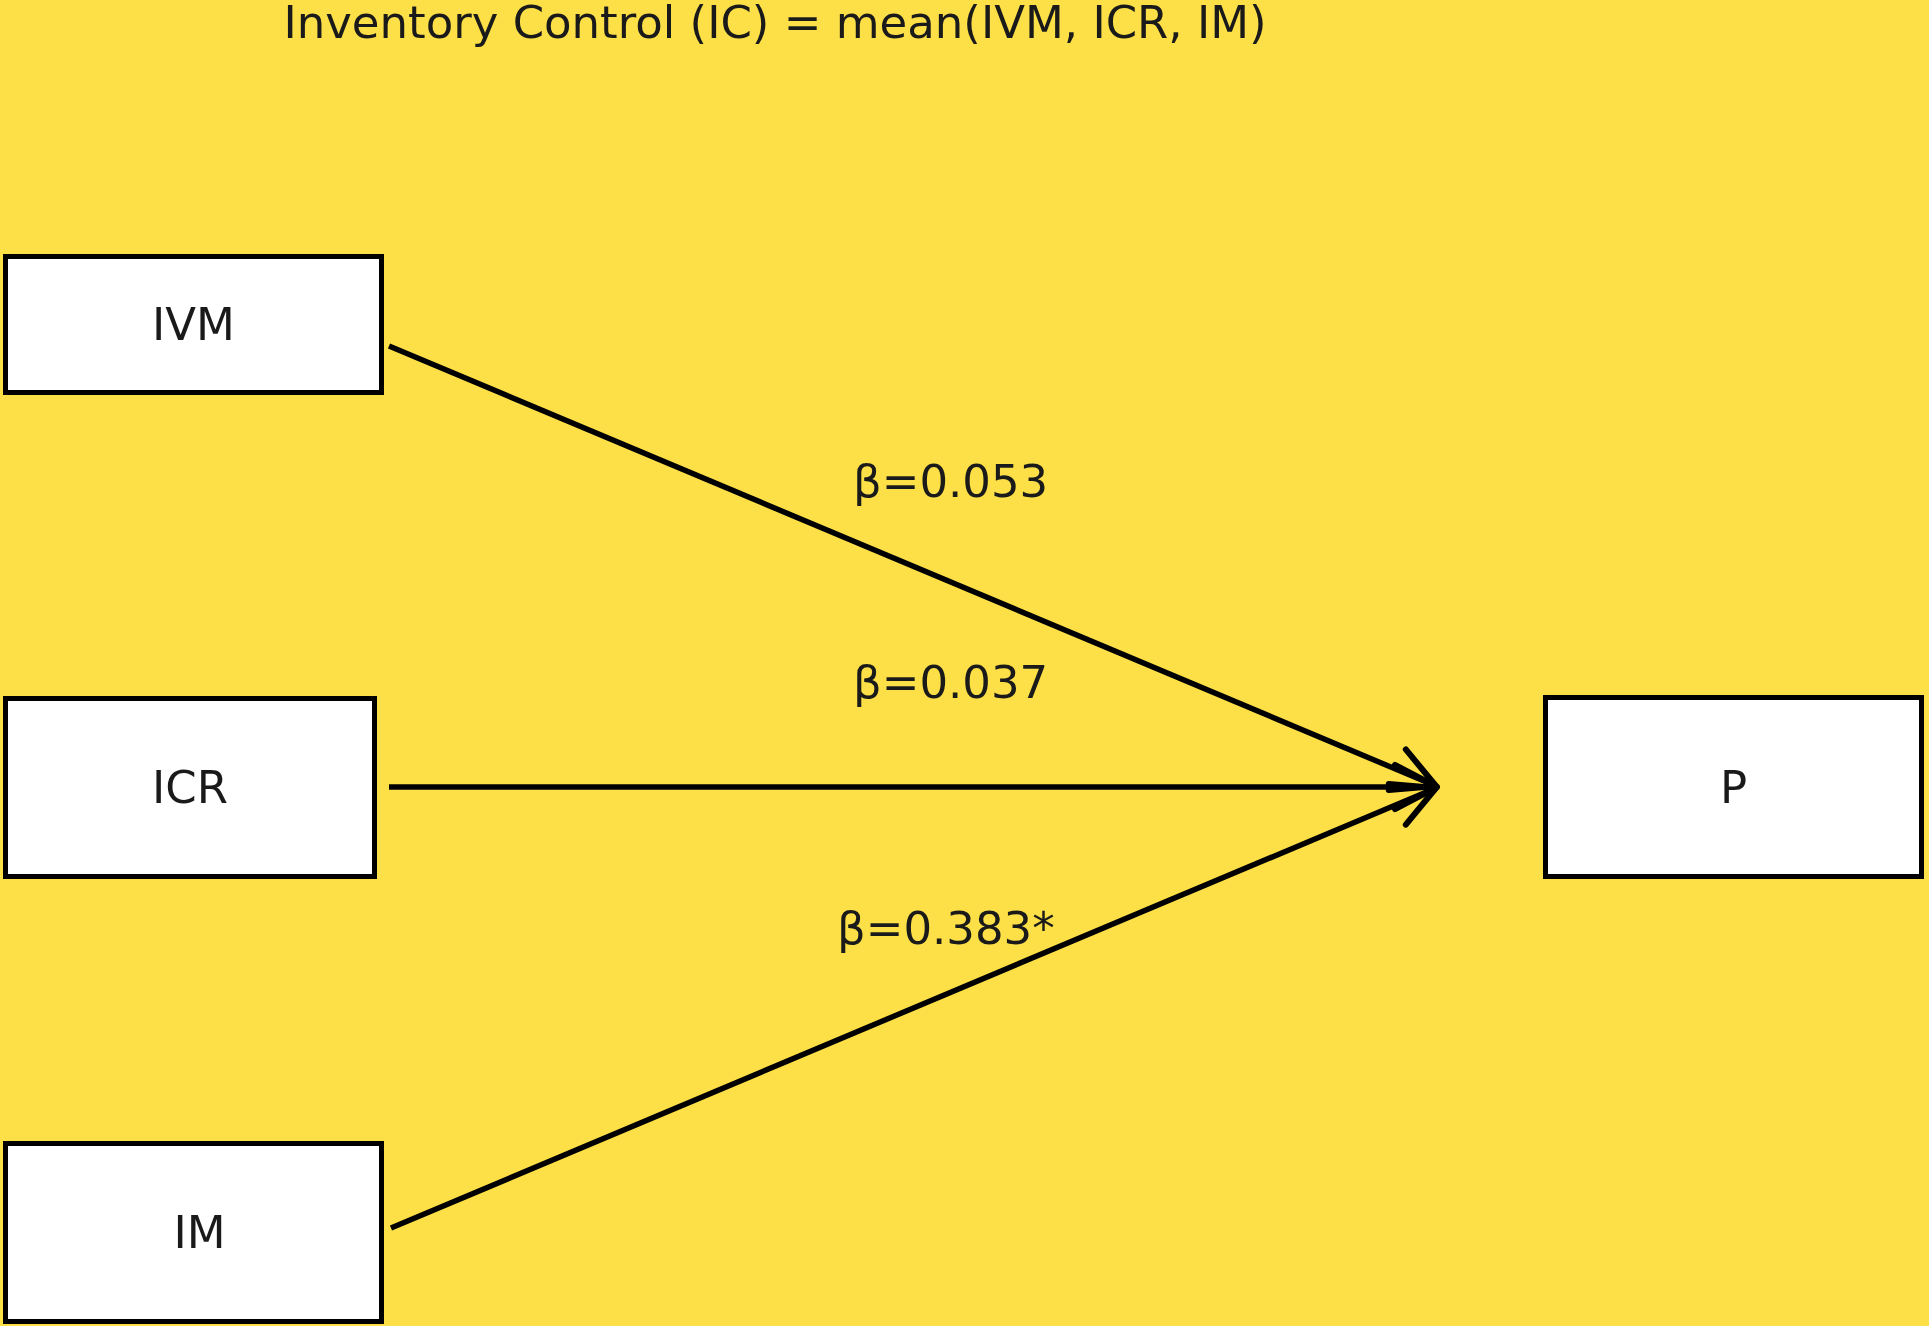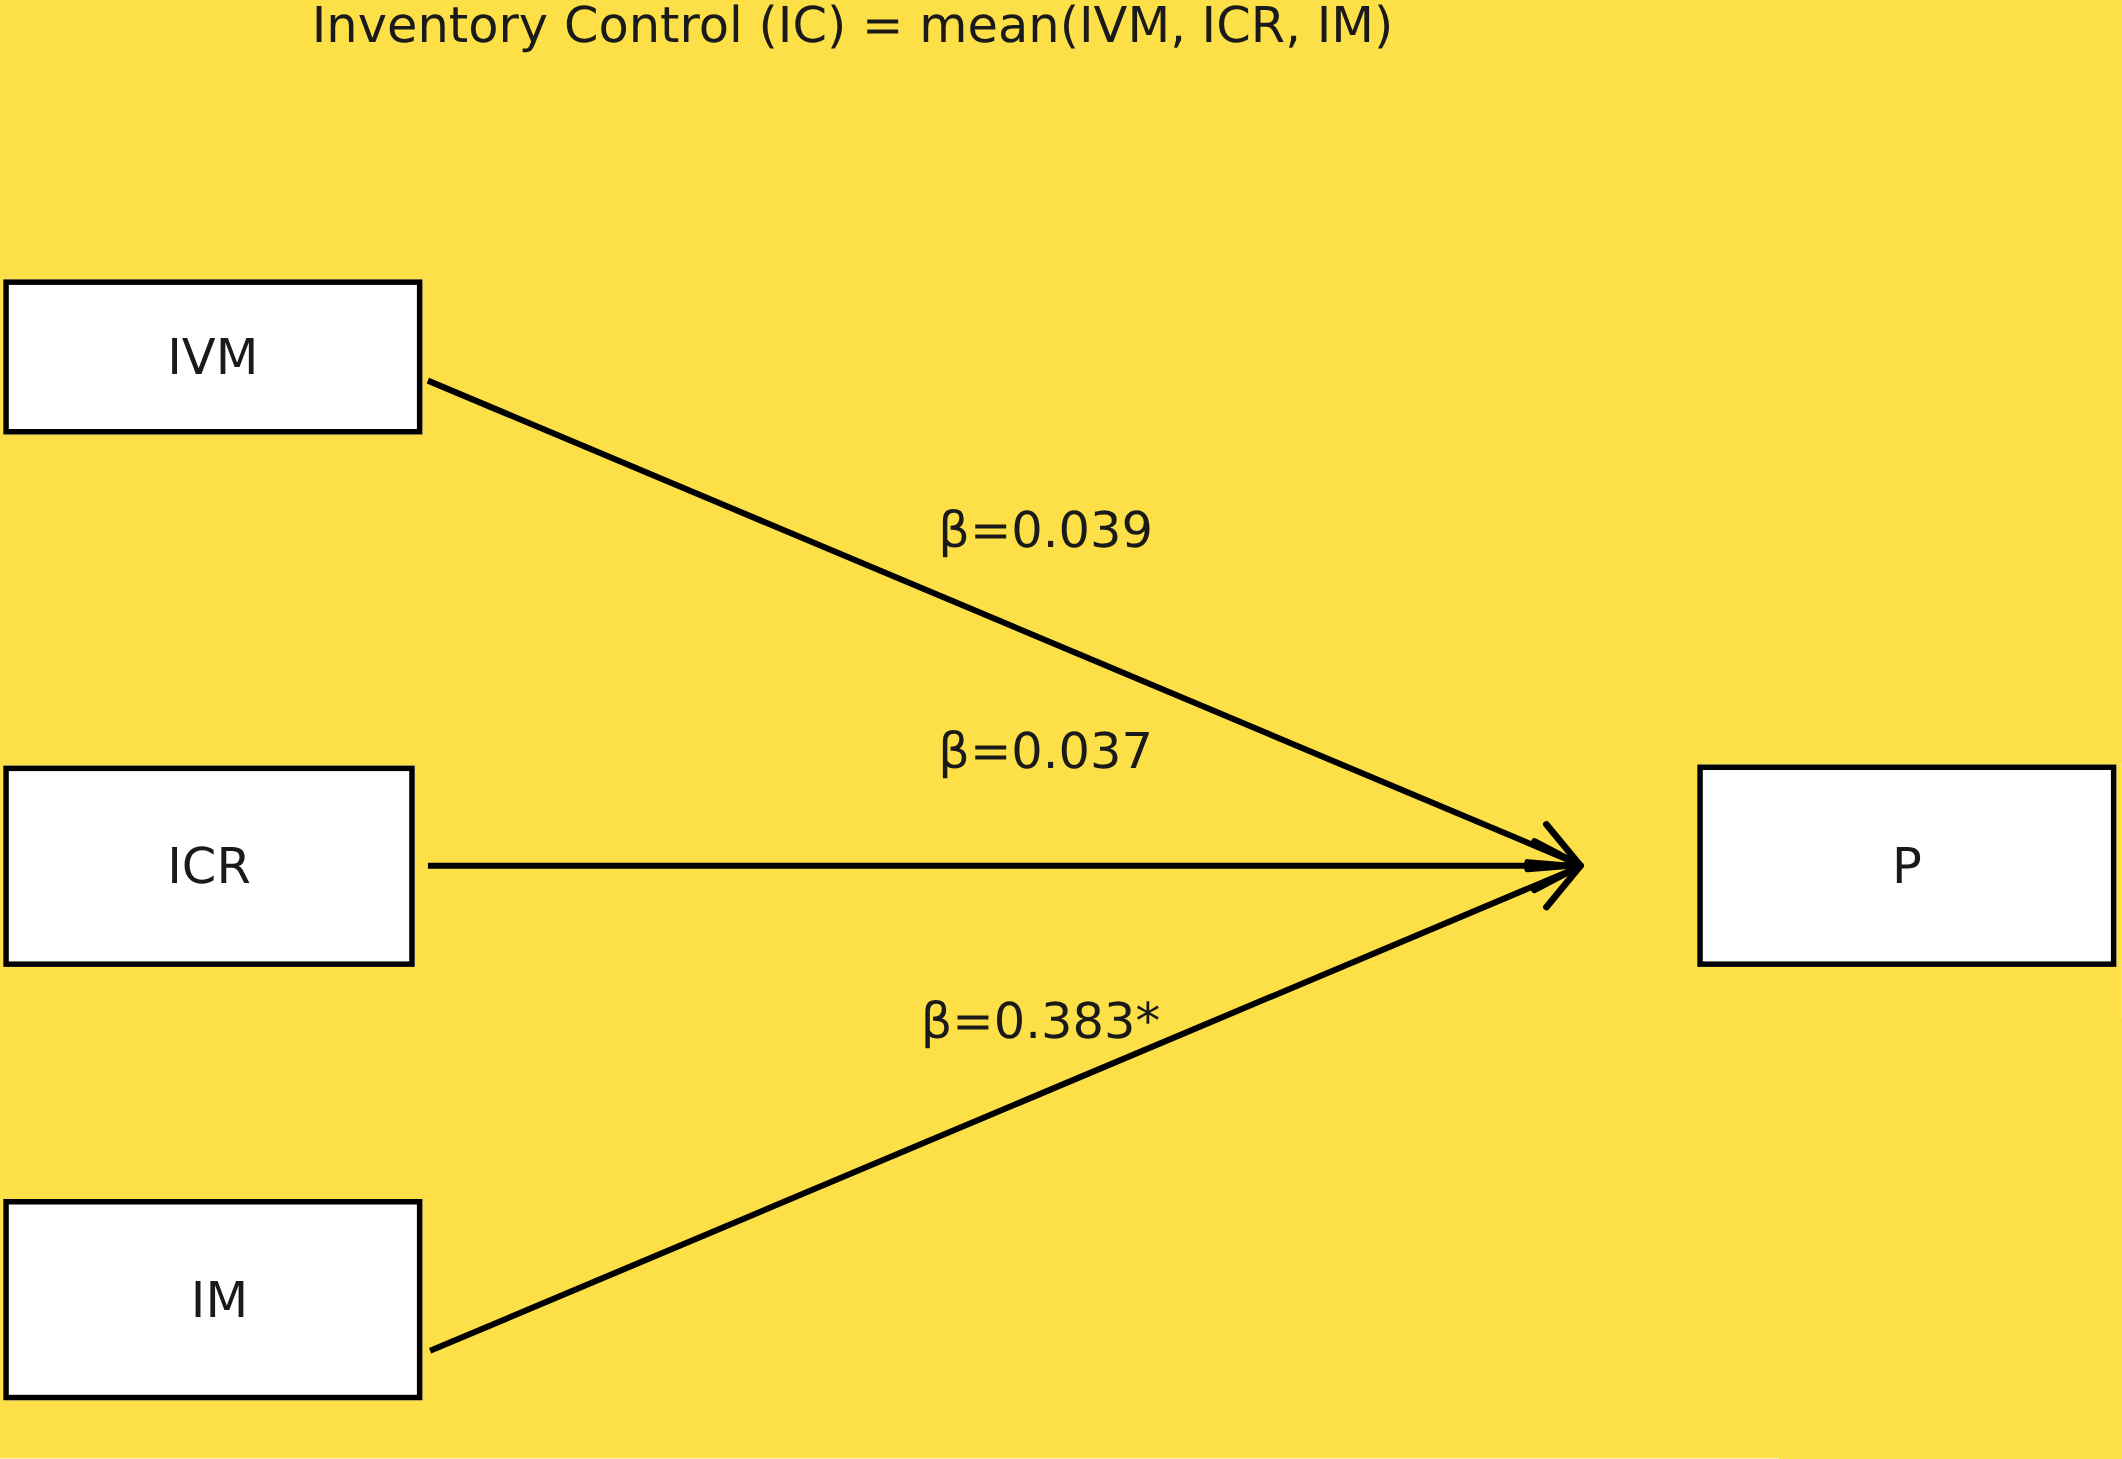--- a/index.html
+++ b/index.html
@@ -33,21 +33,21 @@
     border: 5px solid #000000;
     background: #ffffff;
     display: flex;
     align-items: center;
     justify-content: center;
     font-size: 45px;
     color: #1a1a1a;
   }
   .box-ivm { left: 3px;    top: 254px; width: 381px; height: 141px; }
   .box-icr { left: 3px;    top: 696px; width: 374px; height: 183px; }
-  .box-im  { left: 3px;    top: 1090px; width: 381px; height: 183px; padding-left: 12px; }
+  .box-im  { left: 3px;    top: 1141px; width: 381px; height: 183px; padding-left: 12px; }
   .box-p   { left: 1543px; top: 695px; width: 381px; height: 184px; }
   .edge-label {
     position: absolute;
     font-size: 45px;
     line-height: 52px;
     white-space: nowrap;
     color: #1a1a1a;
   }
   .label-ivm { left: 853px; top: 456px; }
   .label-icr { left: 853px; top: 657px; }
@@ -93,19 +93,19 @@
   </div>
 
   <div class="node-box box-im">
     <span>IM</span>
   </div>
 
   <div class="node-box box-p">
     <span>P</span>
   </div>
 
-  <div class="edge-label label-ivm">β=0.039</div>
+  <div class="edge-label label-ivm">β=0.053</div>
 
   <div class="edge-label label-icr">β=0.037</div>
 
   <div class="edge-label label-im">β=0.383*</div>
 
 </div>
 
 </body></html>

